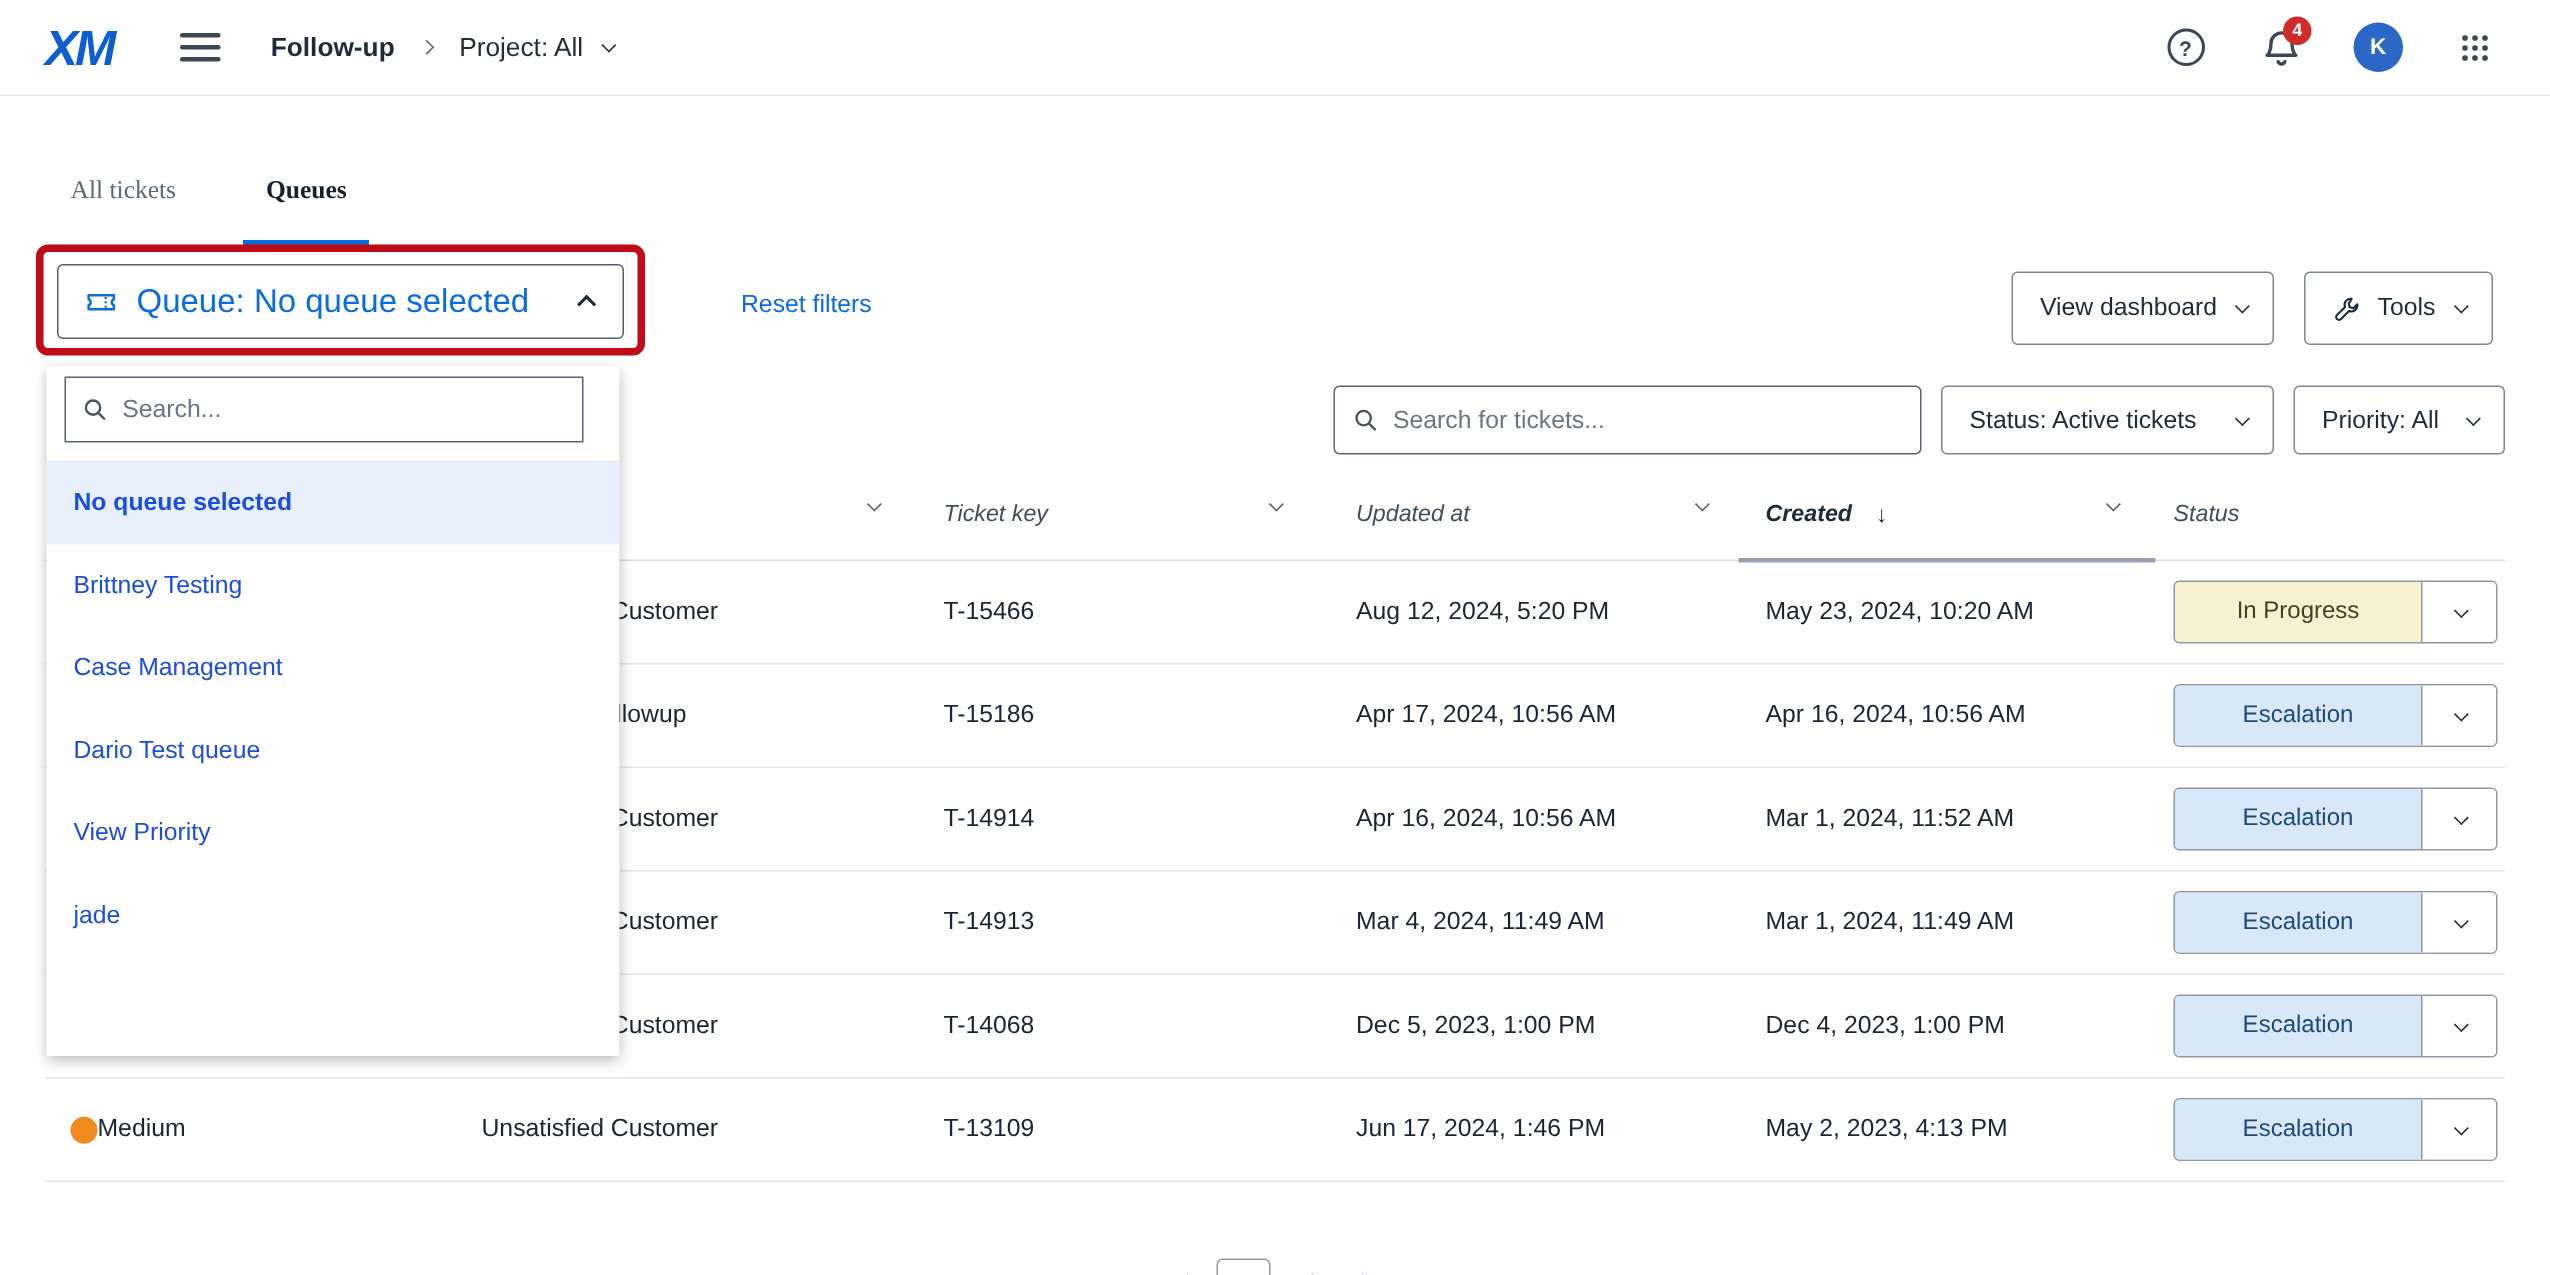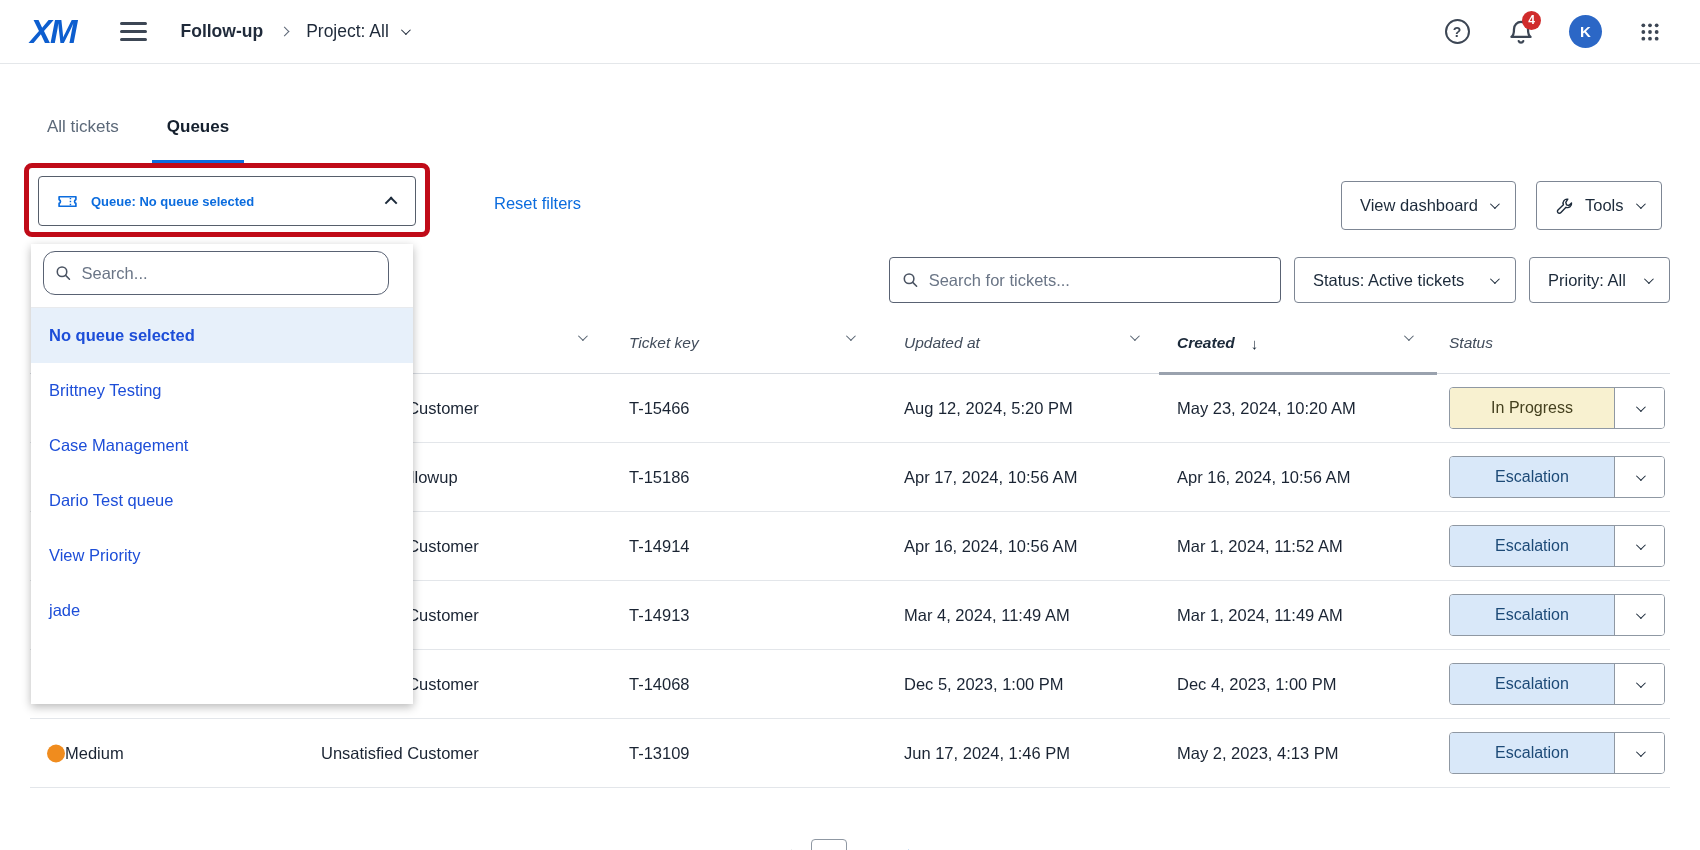--- a/index.html
+++ b/index.html
@@ -32,33 +32,33 @@
     display:flex; align-items:center; justify-content:center;
     font-size:14px; font-weight:700; color:#3c4654; }
   .notif-badge { position:absolute; top:-5px; right:-4px; min-width:19px; height:19px;
     border-radius:10px; background:#d02b2b; color:#fff; font-size:12px; font-weight:700;
     display:flex; align-items:center; justify-content:center; padding:0 4px; }
   .avatar { width:33px; height:33px; border-radius:50%; background:#2b67c6; color:#fff;
     font-size:15px; font-weight:700; display:flex; align-items:center;
     justify-content:center; cursor:pointer; }
 
   
-  .tabs { position:absolute; top:117px; left:47px; display:flex; gap:48px; }
+  .tabs { position:absolute; top:117px; left:47px; display:flex; gap:60px;font-family:Liberation Serif, serif; }
   .tab { font-size:17px; color:#5c6979; cursor:pointer; position:relative; }
   .tab.active { color:#15202e; font-weight:700; }
   .tab.active::after { content:""; position:absolute; left:-15px; right:-15px;
     top:43px; height:4px; background:#0b6cde; }
 
   
   .annotation { position:absolute; left:24px; top:163px; width:406px; height:74px;
     border:5px solid #c00b18; border-radius:8px; pointer-events:none; z-index:6; }
   .queue-btn { position:absolute; left:38px; top:176px; width:378px; height:50px;
     background:#fff; border:1px solid #565e6b; border-radius:4px;
     display:flex; align-items:center; padding:0 18px; cursor:pointer; z-index:5; }
-  .queue-btn .label { color:#0b6cde; font-size:13px; font-weight:700; margin-left:13px; }
+  .queue-btn .label { color:#0b6cde; font-size:22px; font-weight:400; margin-left:13px; }
   .queue-btn .cv { color:#1c2a3a; margin-left:auto; }
   .reset-link { position:absolute; left:494px; top:194px; color:#0b6cde;
     font-size:16.5px; cursor:pointer; text-decoration:none; }
   .btn { background:#fff; border:1px solid #7d8694; border-radius:4px; height:49px;
     display:flex; align-items:center; gap:12px; padding:0 18px;
     font-size:16.5px; color:#1c2a3a; cursor:pointer; }
   .btn .cv { color:#1c2a3a; }
   .view-dash { position:absolute; left:1341px; top:181px; }
   .tools { position:absolute; left:1536px; top:181px; }
 
@@ -116,21 +116,21 @@
   .pg-next { color:#0b6cde; margin-top:12px; cursor:pointer; }
   .pg-box { width:36px; height:38px; border:1px solid #8f98a3; border-radius:4px;
     display:flex; align-items:center; justify-content:center; font-size:16px; }
   .pg-of { font-size:16px; margin-top:9px; }
 
   
   .qd-panel { position:absolute; left:31px; top:244px; width:382px; height:460px;
     background:#fff; box-shadow:0 3px 9px rgba(0,0,0,0.28); z-index:20; overflow:hidden; }
   .qd-search-wrap { padding:7px 24px 12px 12px; border-bottom:1px solid #e8eaed; }
   .qd-search { display:flex; align-items:center; gap:10px; height:44px;
-    border:1px solid #596273; border-radius:12px; padding:0 11px; background:#fff; }
+    border:1px solid #596273; border-radius:0; padding:0 11px; background:#fff; }
   .qd-search input { border:none; outline:none; font-size:16.5px; width:100%;
     background:transparent; color:#1a2433; font-family:"Liberation Sans", sans-serif; }
   .qd-search input::placeholder { color:#6a7586; }
   .queue-item { height:55px; display:flex; align-items:center; padding-left:18px;
     font-size:16.5px; color:#1d4ed8; cursor:pointer; }
   .queue-item.selected { background:#e7f0fa; font-weight:600; }
   svg { display:block; }
 </style>
 </head>
 <body>

